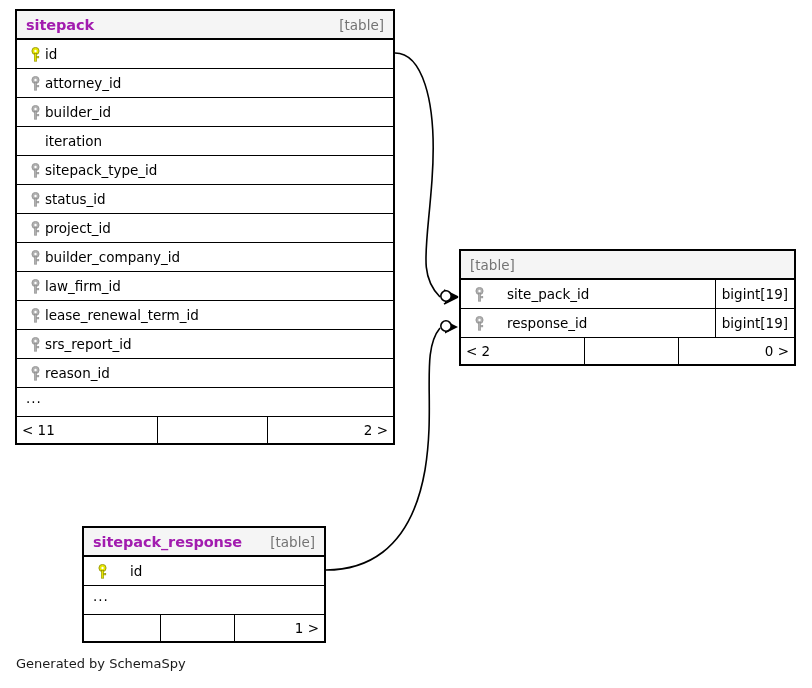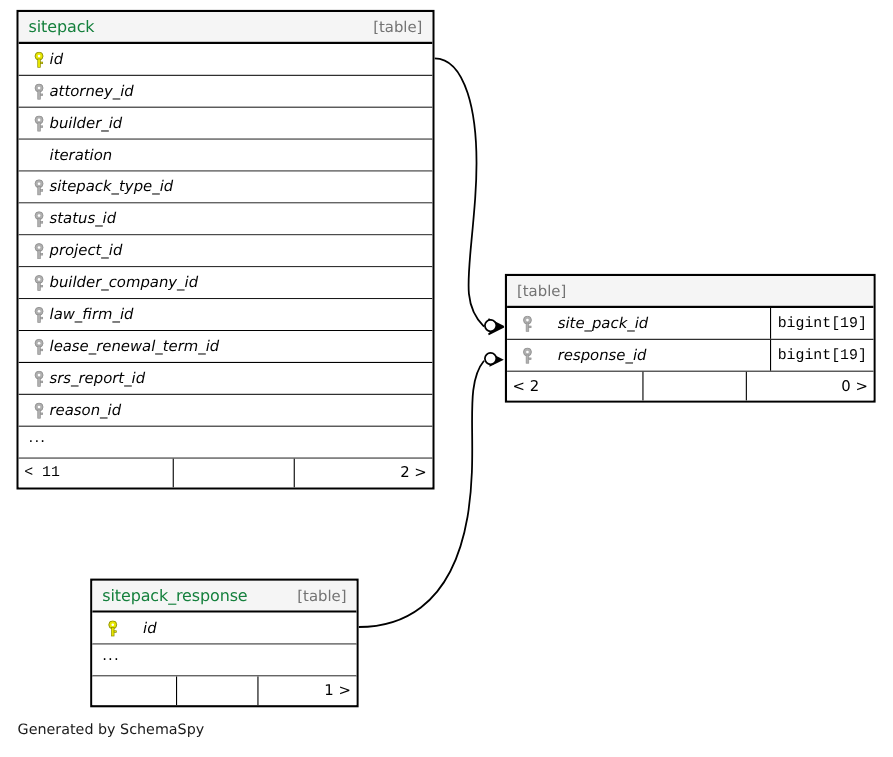--- a/index.html
+++ b/index.html
@@ -41,23 +41,23 @@
     display: flex;
     align-items: center;
     justify-content: space-between;
     background: #f5f5f5;
     border-bottom: 2px solid #000000;
     box-sizing: border-box;
     padding: 0 9px;
     height: 29px;
   }
   .table-title {
-    font-weight: normal;
+    font-weight: bold;
     font-size: 14.5px;
-    color: #15803d;
+    color: #a21caf;
     letter-spacing: -0.1px;
   }
   .table-tag {
     font-size: 13.5px;
     color: #737373;
   }
 
   .col-row {
     display: flex;
     align-items: center;
@@ -79,27 +79,25 @@
   .col-type {
     flex: 0 0 auto;
     height: 100%;
     display: flex;
     align-items: center;
     padding: 0 6px;
     border-left: 1px solid #000000;
     box-sizing: border-box;
     font-size: 13.5px;
     color: #000000;
-    font-family: Liberation Mono, monospace;
   }
   .col-name {
     font-size: 13.5px;
     color: #000000;
     white-space: nowrap;
-    font-style: italic;
   }
   .col-name.extra-indent { padding-left: 18px; }
 
   
   .key-slot {
     width: 19px;
     flex: 0 0 19px;
     display: flex;
     align-items: center;
     justify-content: center;
@@ -341,21 +339,21 @@
         </span>
         <span class="col-name">reason_id</span>
       </div>
     </div>
 
     <div class="ellipsis-row">
       <span class="dots">...</span>
     </div>
 
     <div class="footer-row">
-      <div class="footer-cell left" style="flex:0 0 140px;font-family:Liberation Mono, monospace;">&lt; 11</div>
+      <div class="footer-cell left" style="flex:0 0 140px;">&lt; 11</div>
       <div class="footer-cell" style="flex:0 0 110px;"></div>
       <div class="footer-cell right" style="flex:1 1 auto;">2 &gt;</div>
     </div>
   </div>
 
   <div class="table-box" id="tbl-sitepack-site-response" style="left:459px; top:249px; width:337px;">
 
     <div class="table-header">
       <span class="table-tag">[table]</span>
     </div>

